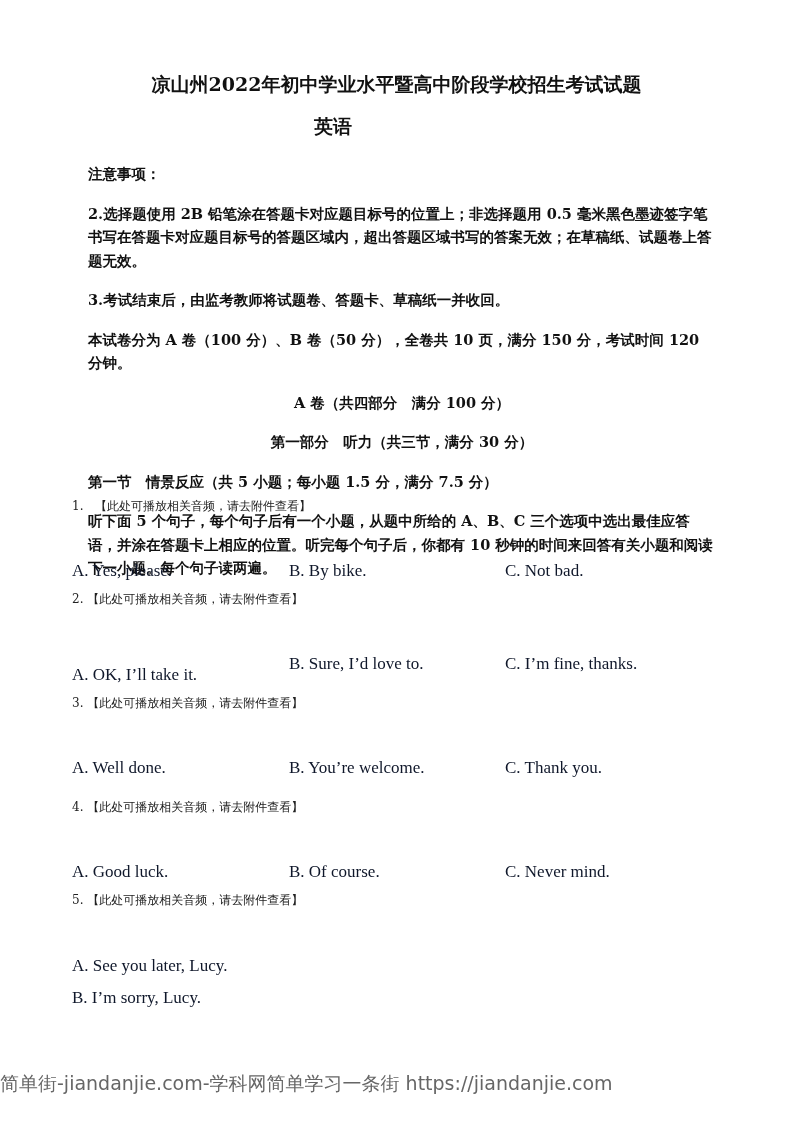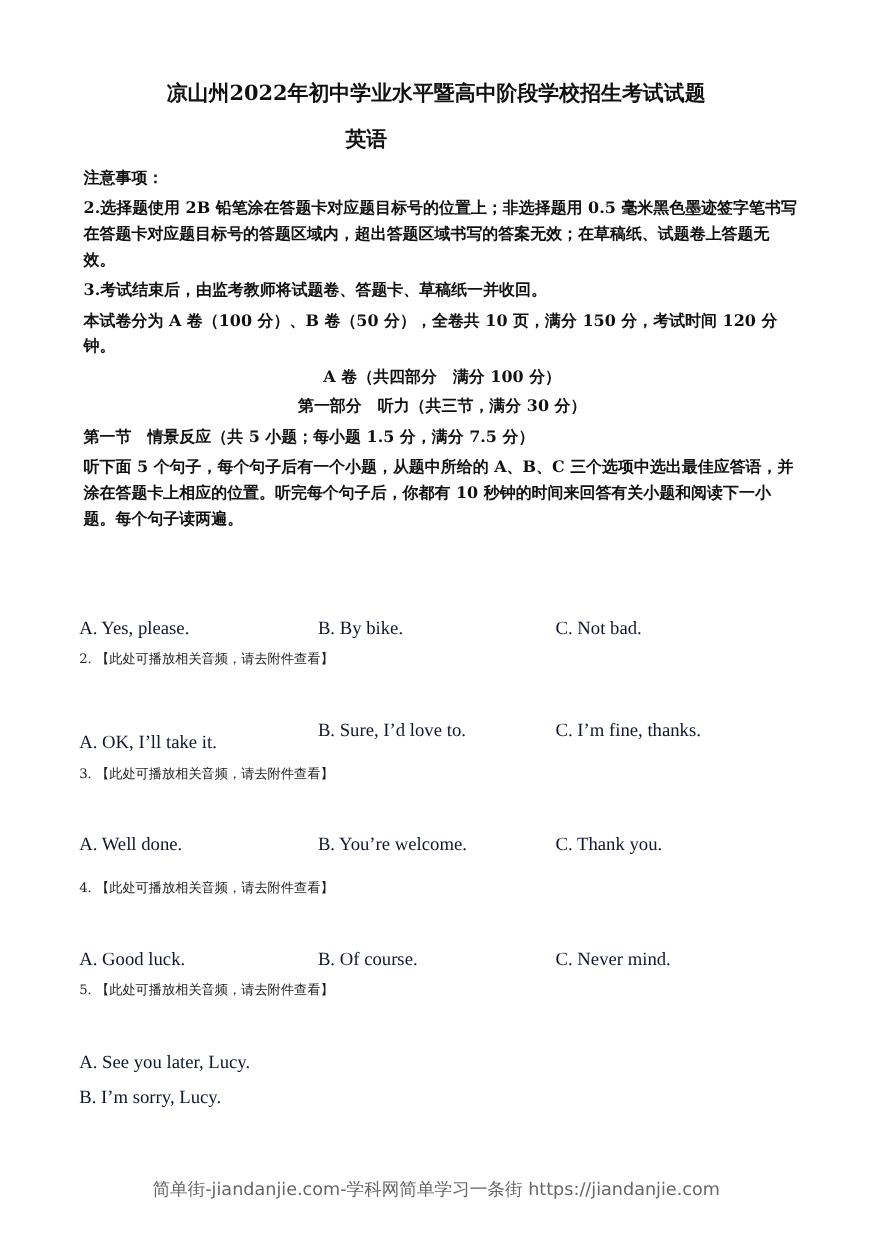--- a/index.html
+++ b/index.html
@@ -1,44 +1,47 @@
 <!DOCTYPE html>
 <html><head>
   <meta charset="utf-8">
   <style>
     html, body { margin: 0; padding: 0; background: #ffffff; }
     body { width: 793px; height: 1122px; position: relative; overflow: hidden; color: #111; }
     .page { position: absolute; left: 0; top: 0; width: 793px; height: 1122px; }
     .title { position: absolute; top: 72px; left: 0; width: 793px; text-align: center; font-family: "DejaVu Serif", serif; font-weight: bold; font-size: 19px; letter-spacing: 0px; }
     .subject { position: absolute; top: 114px; left: 0; width: 666px; text-align: center; font-family: "DejaVu Serif", serif; font-weight: bold; font-size: 19px; }
     .bold-block { position: absolute; left: 72px; width: 660px; font-family: "DejaVu Serif", serif; font-weight: bold; font-size: 14.5px; line-height: 23.5px; }
-    .bold-block p { margin: 4px; }
+    .bold-block p { margin: 16px; }
     .center { text-align: center; }
     .q-head { position: absolute; left: 72px; font-family: "DejaVu Serif", serif; font-size: 12px; color: #222; }
     .opt { position: absolute; font-family: "Liberation Serif", serif; font-size: 17px; color: #0f172a; }
-    .footer { position: absolute; top: 1071px; left: 0; width: 793px; text-align: center; font-family: "DejaVu Sans", sans-serif; font-size: 16px; color: #666; }
+    .footer { position: absolute; top: 1071px; left: 0; width: 793px; font-family: "DejaVu Sans", sans-serif; font-size: 19px; color: #666; }
   </style>
 </head>
 <body>
 
 <div class="page">
   <div class="title">凉山州2022年初中学业水平暨高中阶段学校招生考试试题</div>
   <div class="subject">英语</div>
 
   <div class="bold-block" style="top:146px;">
     <p>注意事项：</p>
     <p>2.选择题使用 2B 铅笔涂在答题卡对应题目标号的位置上；非选择题用 0.5 毫米黑色墨迹签字笔书写在答题卡对应题目标号的答题区域内，超出答题区域书写的答案无效；在草稿纸、试题卷上答题无效。</p>
     <p>3.考试结束后，由监考教师将试题卷、答题卡、草稿纸一并收回。</p>
     <p>本试卷分为 A 卷（100 分）、B 卷（50 分），全卷共 10 页，满分 150 分，考试时间 120 分钟。</p>
     <p class="center">A 卷（共四部分　满分 100 分）</p>
     <p class="center">第一部分　听力（共三节，满分 30 分）</p>
     <p>第一节　情景反应（共 5 小题；每小题 1.5 分，满分 7.5 分）</p>
     <p>听下面 5 个句子，每个句子后有一个小题，从题中所给的 A、B、C 三个选项中选出最佳应答语，并涂在答题卡上相应的位置。听完每个句子后，你都有 10 秒钟的时间来回答有关小题和阅读下一小题。每个句子读两遍。</p>
   </div>
 
+  <div class="q-head" style="top:498px;">
+    <span>1.</span>&nbsp;&nbsp;&nbsp;<span>【此处可播放相关音频，请去附件查看】</span>
+  </div>
   <div class="opt" style="top:561px;left:72px;">A. Yes, please.</div>
   <div class="opt" style="top:561px;left:289px;">B. By bike.</div>
   <div class="opt" style="top:561px;left:505px;">C. Not bad.</div>
 
   <div class="q-head" style="top:591px;">
     <span>2.</span>&nbsp;<span>【此处可播放相关音频，请去附件查看】</span>
   </div>
   <div class="opt" style="top:654px;left:72px;margin-top:11px;">A. OK, I’ll take it.</div>
   <div class="opt" style="top:654px;left:289px;">B. Sure, I’d love to.</div>
   <div class="opt" style="top:654px;left:505px;">C. I’m fine, thanks.</div>

